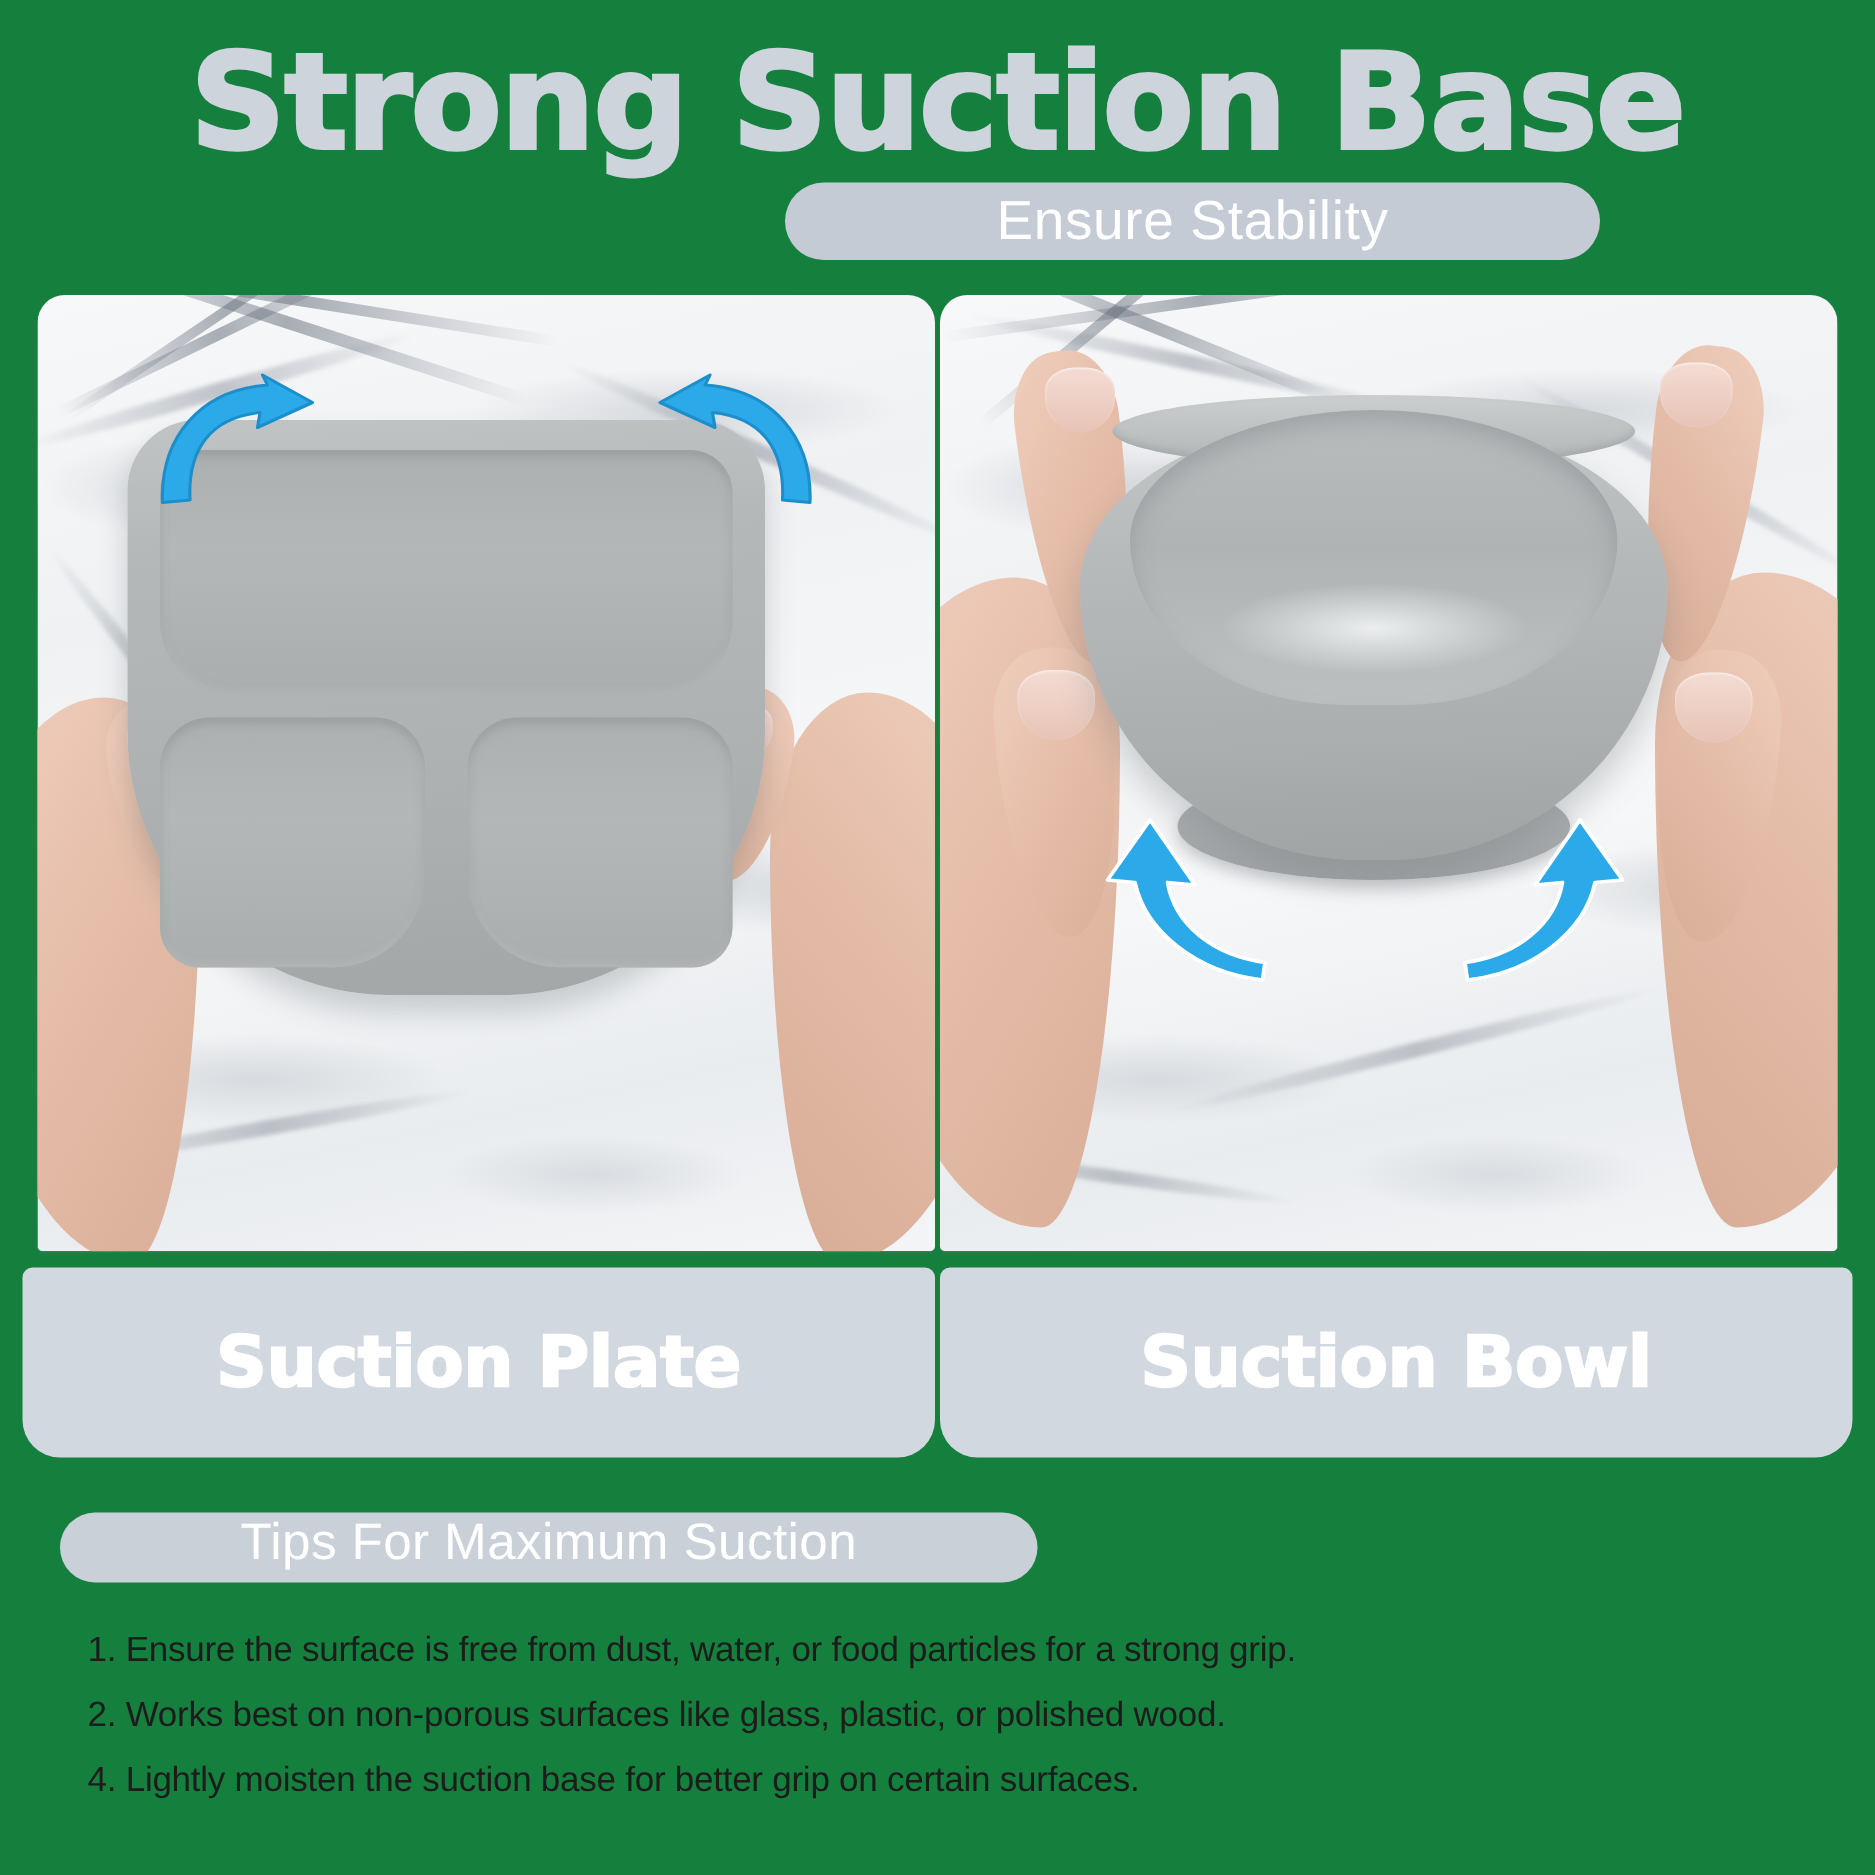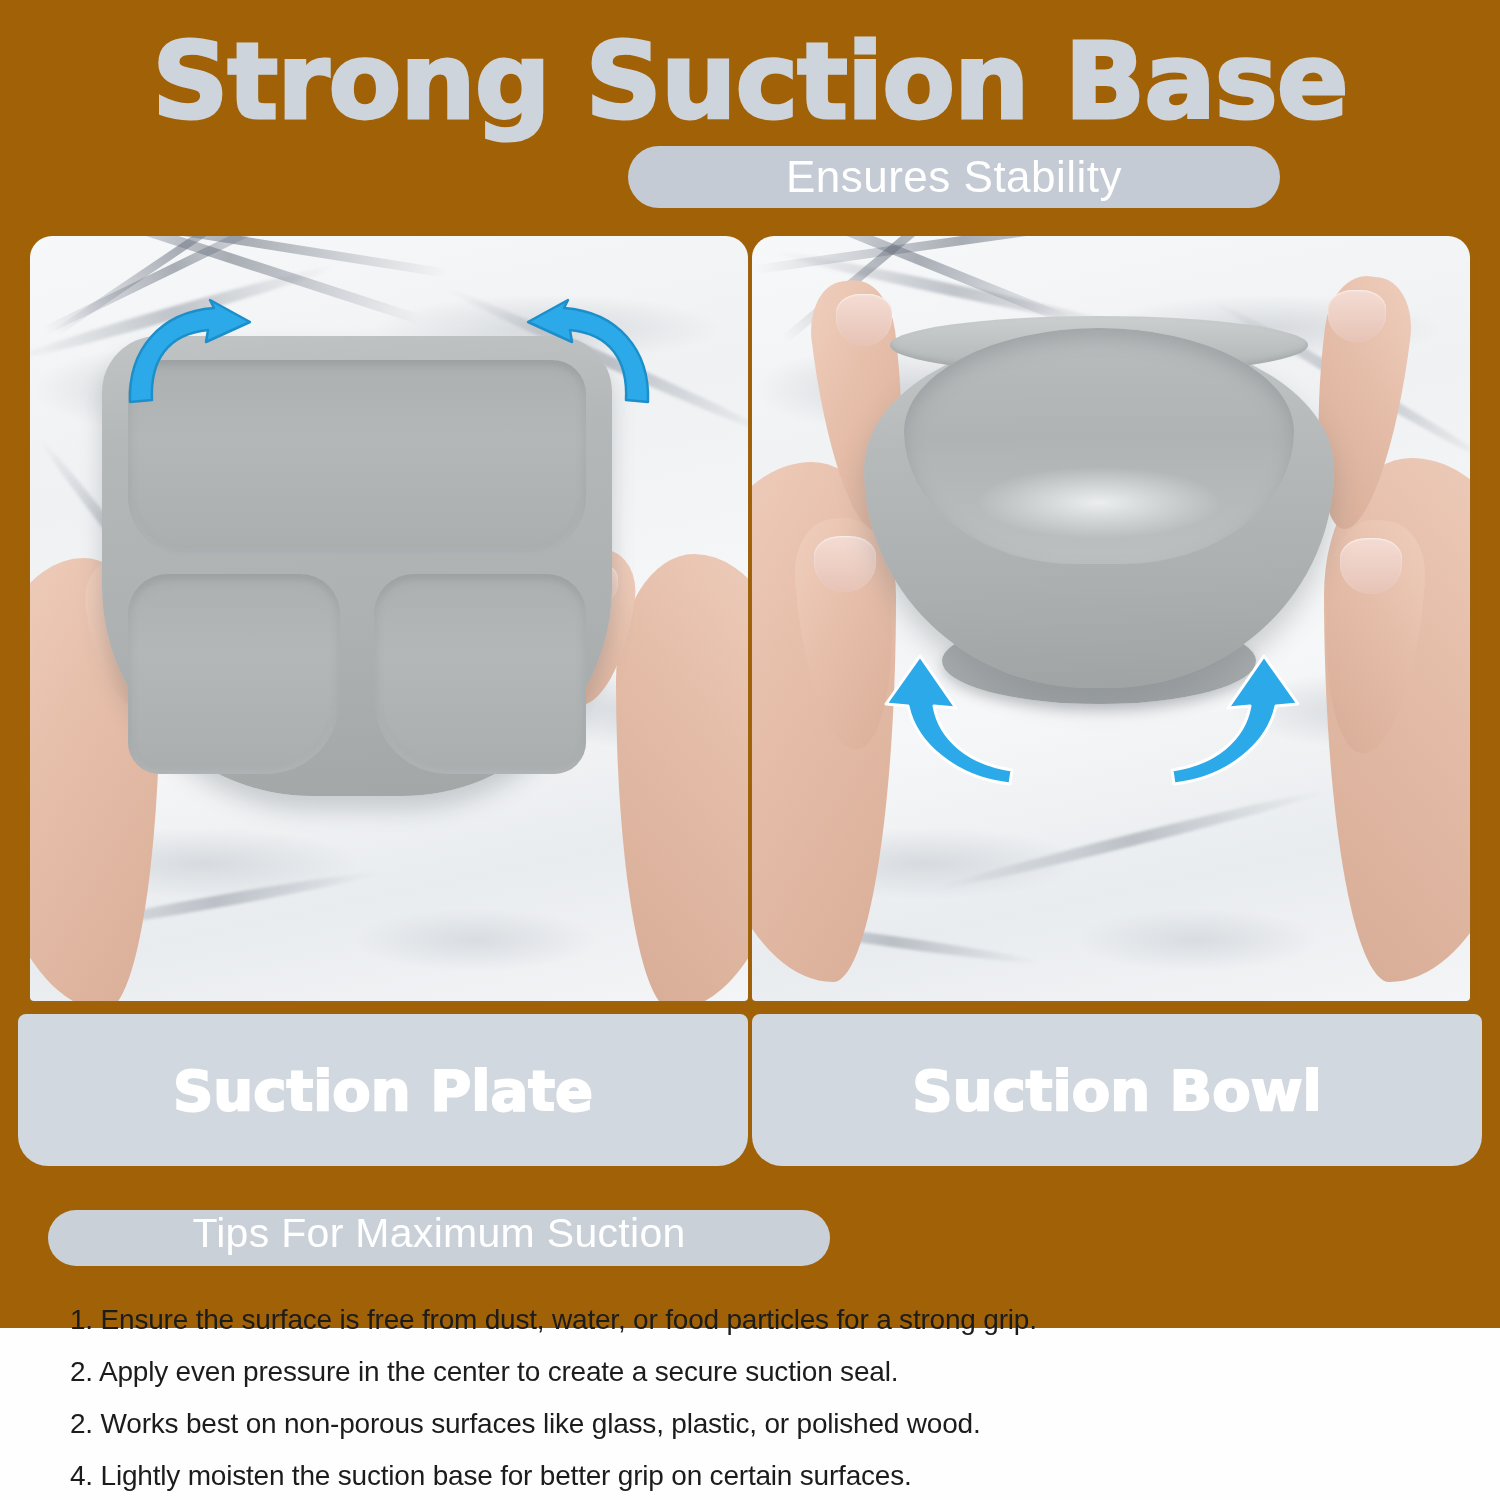--- a/index.html
+++ b/index.html
@@ -2,21 +2,21 @@
 <html><head>
 <meta charset="utf-8">
 <style>
   * { margin:0; padding:0; box-sizing:border-box; }
   html, body {
     width:1500px; height:1500px;
     background:#FEFEFE;
     font-family:"Liberation Sans", sans-serif;
     overflow:hidden;
   }
-  .page { position:relative; width:1500px; height:1328px; background:#a16207; }
+  .page { position:relative; width:1500px; height:1500px; background:#15803d; }
 
   
   .header { position:absolute; left:0; top:0; width:1500px; height:220px; }
   .main-title {
     position:absolute; left:0; top:26px; width:1500px;
     text-align:center;
     font-family:"DejaVu Sans", sans-serif;
     font-weight:700;
     font-size:106px;
     line-height:1.05;
@@ -181,21 +181,21 @@
   }
 </style>
 </head>
 <body>
 
 <div class="page">
 
   <div class="header">
     <div class="main-title">Strong Suction Base</div>
     <div class="subtitle-pill">
-      <span class="txt">Ensures Stability</span>
+      <span class="txt">Ensure Stability</span>
     </div>
   </div>
 
   <div class="panels">
 
     <div class="panel left">
       <div class="photo">
         <div class="marble"></div>
         <div class="vein" style="left:-20px; top:70px;  width:330px; height:13px; transform:rotate(-16deg);"></div>
         <div class="vein2" style="left:120px; top:22px;  width:420px; height:9px;  transform:rotate(9deg);"></div>
@@ -281,19 +281,18 @@
       </div>
     </div>
   </div>
 
   <div class="tips">
     <div class="tips-pill">
       <span class="txt">Tips For Maximum Suction</span>
     </div>
     <div class="tips-list">
       <span class="tip-row">1. Ensure the surface is free from dust, water, or food particles for a strong grip.</span>
-      <span class="tip-row">2. Apply even pressure in the center to create a secure suction seal.</span>
       <span class="tip-row">2. Works best on non-porous surfaces like glass, plastic, or polished wood.</span>
       <span class="tip-row">4. Lightly moisten the suction base for better grip on certain surfaces.</span>
     </div>
   </div>
 
 </div>
 
 </body></html>

